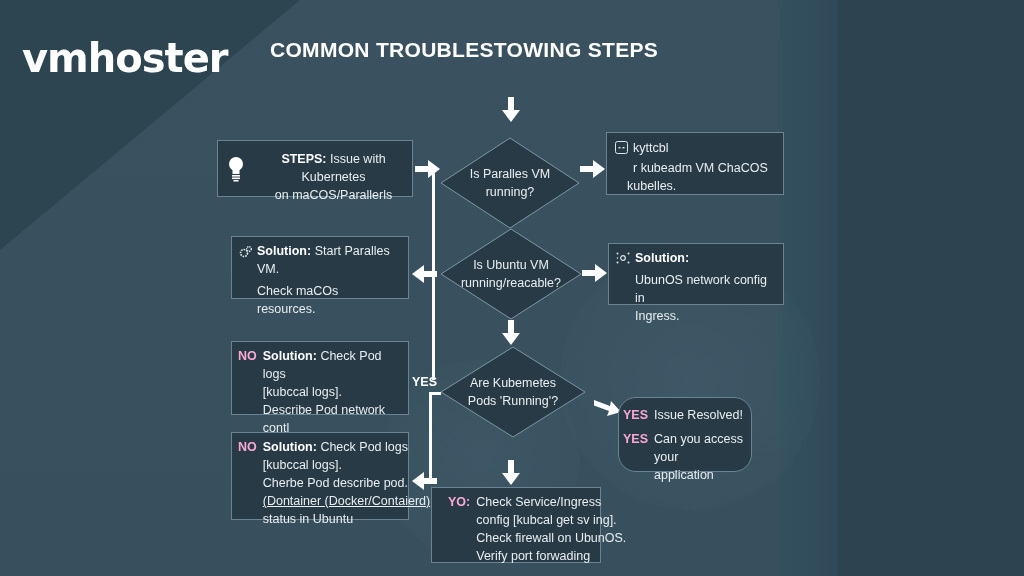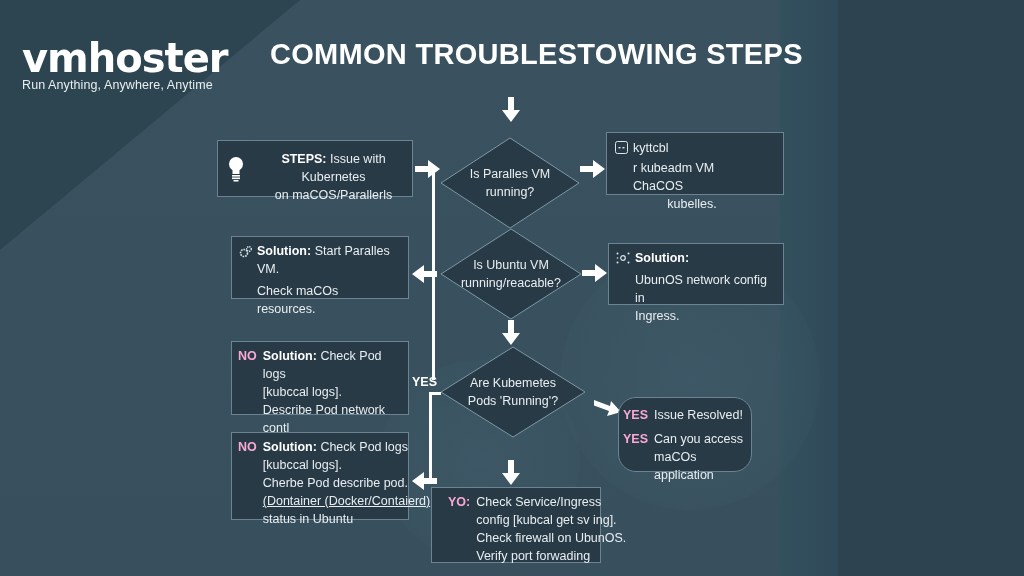--- a/index.html
+++ b/index.html
@@ -11,21 +11,21 @@
   .bg-base { position:absolute; inset:0; background:linear-gradient(180deg,#3a5260 0%,#38505e 100%); }
   .bg-right { position:absolute; left:838px; top:0; width:186px; height:576px; background:#2d4350; }
   .bg-mid { position:absolute; left:780px; top:0; width:58px; height:576px; background:linear-gradient(90deg,#33505d,#30495a); }
   .bg-tri { position:absolute; left:0; top:0; width:0; height:0;
     border-top:250px solid #2d4451; border-right:300px solid transparent; }
   .glow { position:absolute; border-radius:50%; background:radial-gradient(circle, rgba(70,100,115,0.35), rgba(70,100,115,0)); }
 
   .logo { position:absolute; left:22px; top:38px; }
   .logo-word { font-size:40px; font-weight:bold; letter-spacing:-1px; line-height:40px; color:#fff; font-family:"DejaVu Sans", sans-serif; }
   .logo-tag { font-size:12.5px; color:#e8eef1; margin-top:0px; letter-spacing:0.1px; }
-  .title { position:absolute; left:270px; top:38px; font-size:29px; font-weight:bold; letter-spacing:0.3px; color:#fff; }
+  .title { position:absolute; left:270px; top:38px; font-size:21px; font-weight:bold; letter-spacing:0.3px; color:#fff; }
 
   .box { position:absolute; background:#273a46; border:1px solid #6b8392; box-sizing:border-box; font-size:12.5px; line-height:18px; color:#e9eef1; }
   .box b { color:#fff; }
   .pad { padding:6px 10px; }
   .diamond-wrap { position:absolute; }
   .diamond-wrap svg { position:absolute; left:0; top:0; }
   .diamond-text { position:absolute; left:0; top:0; width:100%; height:100%; display:flex; align-items:center; justify-content:center; text-align:center; font-size:12.5px; line-height:18px; color:#e9eef1; }
   .arrow { position:absolute; }
   .line { position:absolute; background:#ffffff; }
   .label-yes { position:absolute; font-size:12.5px; font-weight:bold; color:#fff; }
@@ -38,21 +38,20 @@
 
 <div class="bg-base"></div>
 <div class="bg-tri"></div>
 <div class="bg-mid"></div>
 <div class="bg-right"></div>
 <div class="glow" style="left:560px;top:250px;width:260px;height:260px;"></div>
 <div class="glow" style="left:380px;top:360px;width:200px;height:200px;"></div>
 
 <div class="logo">
   <div class="logo-word">vmhoster</div>
-  <div class="logo-tag">Run Anything, Anywhere, Anytime</div>
 </div>
 
 <div class="title">COMMON TROUBLESTOWING STEPS</div>
 
 <div class="line" style="left:432px;top:165px;width:3px;height:215px;"></div>
 <div class="line" style="left:429px;top:392px;width:3px;height:90px;"></div>
 <div class="line" style="left:429px;top:392px;width:12px;height:3px;"></div>
 
 <svg class="arrow" style="left:502px;top:97px;" width="18" height="26" viewBox="0 0 18 26">
     <rect x="6" y="0" width="6" height="14" fill="#fff"></rect>
@@ -109,29 +108,29 @@
       <polygon points="70,1 139,46 70,91 1,46" fill="#273a46" stroke="#7e97a5" stroke-width="1"></polygon>
     </svg>
   <div class="diamond-text">
       <div>
     <div>Is Paralles VM</div>
     <div>running?</div>
   </div>
     </div>
 </div>
 
-<div class="box pad" style="left:606px;top:132px;width:178px;height:63px;padding:6px 26px 6px 26px;">
+<div class="box pad" style="left:606px;top:132px;width:178px;height:63px;padding:6px 8px 6px 26px;">
   <svg style="position:absolute;left:8px;top:8px;" width="13" height="13" viewBox="0 0 13 13">
       <rect x="0.5" y="0.5" width="12" height="12" rx="2" fill="none" stroke="#dfe6ea" stroke-width="1"></rect>
       <rect x="3.5" y="6" width="2" height="1.4" fill="#dfe6ea"></rect>
       <rect x="7.5" y="6" width="2" height="1.4" fill="#dfe6ea"></rect>
     </svg>
   <div>kyttcbl</div>
   <div style="margin-top:2px;">r kubeadm VM ChaCOS</div>
-  <div style="margin-left:-6px;text-align:center;">kubelles.</div>
+  <div style="margin-left:-6px;">kubelles.</div>
 </div>
 
 <div class="box pad" style="left:231px;top:236px;width:178px;height:63px;padding:5px 8px 5px 25px;">
   <svg style="position:absolute;left:7px;top:8px;" width="14" height="14" viewBox="0 0 14 14">
       <circle cx="5" cy="8" r="3.5" fill="none" stroke="#dfe6ea" stroke-width="1.6" stroke-dasharray="1.6 1"></circle>
       <circle cx="10" cy="4" r="2.3" fill="none" stroke="#dfe6ea" stroke-width="1.4" stroke-dasharray="1.2 0.8"></circle>
     </svg>
   <div><b>Solution:</b> <span>Start Paralles VM.</span></div>
   <div style="margin-top:4px;">Check maCOs</div>
   <div>resources.</div>
@@ -190,21 +189,21 @@
 </div>
 
 <div class="box" style="left:618px;top:397px;width:134px;height:75px;border-radius:18px;padding:8px 4px 4px 4px;">
   <div class="row">
       <span class="tag">YES</span>
       <span>Issue Resolved!</span>
     </div>
   <div class="row" style="margin-top:6px;">
       <span class="tag">YES</span>
     <div>
-        <div>Can you access maCOs</div>
+        <div>Can you access your</div>
         <div>application</div>
       </div>
   </div>
 </div>
 
 <div class="box pad" style="left:231px;top:432px;width:178px;height:88px;padding:5px 6px;">
   <div class="row">
     <span class="tag">NO</span>
     <div>
       <div><b>Solution:</b> <span>Check Pod logs</span></div>

